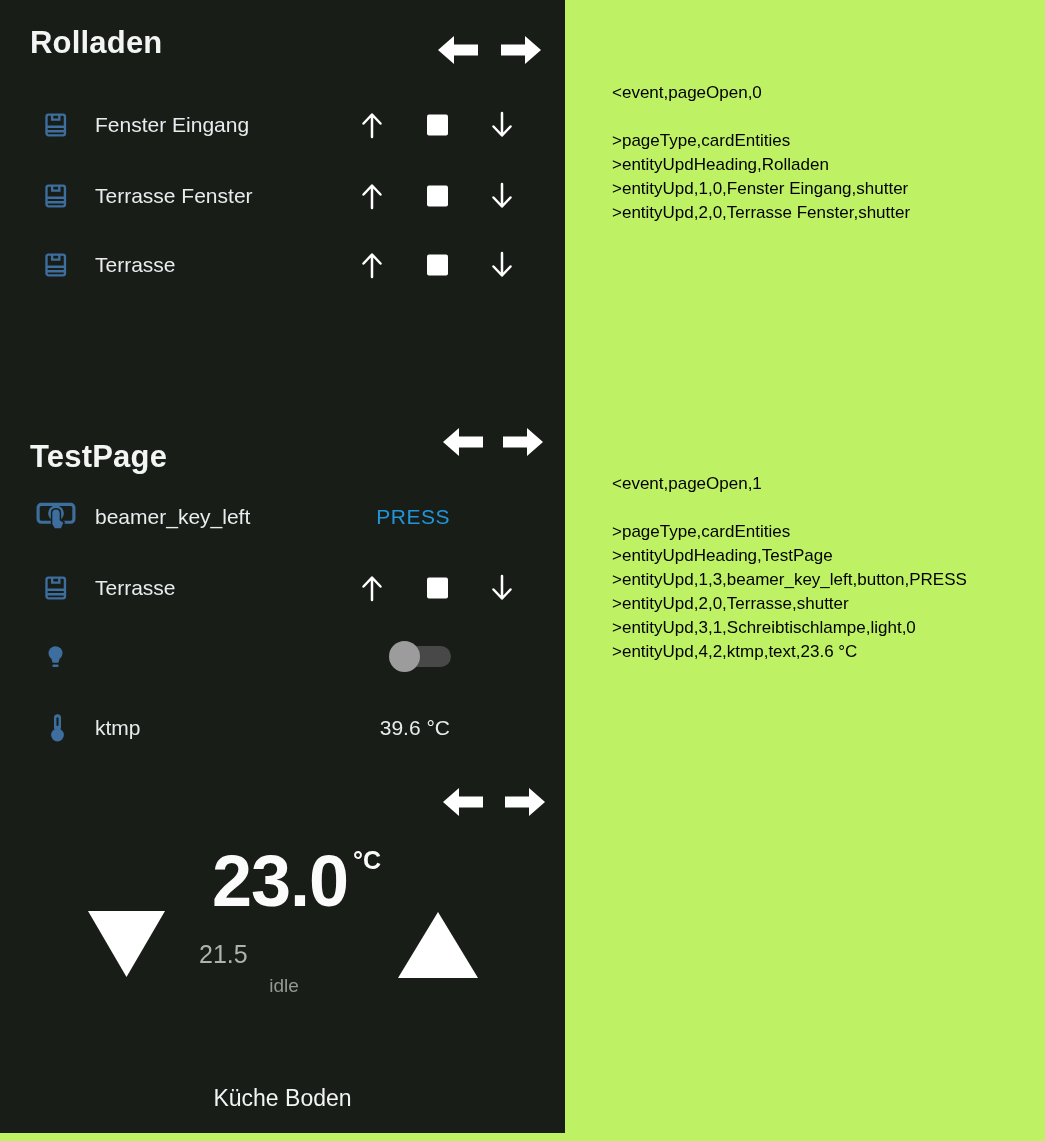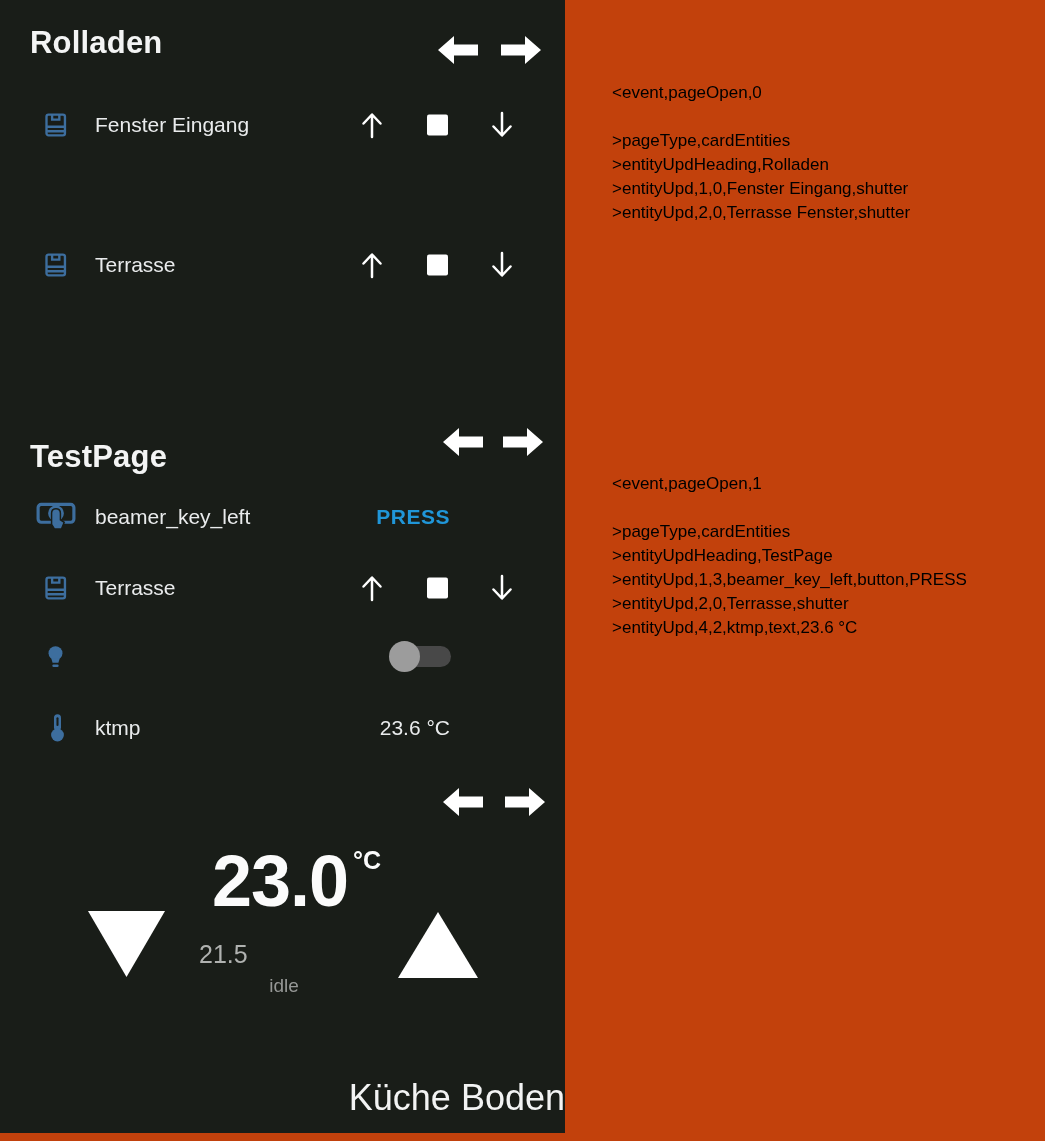--- a/index.html
+++ b/index.html
@@ -1,49 +1,49 @@
 <!DOCTYPE html>
 <html style="--panel-bg: #191d18; --icon-blue: #3d6e9e; --press-blue: #2096d8; --text-light: #e9ebec; --text-gray: #a6a8a6; --toggle-track: #484848; --toggle-knob: #9c9c9c;"><head>
 <meta charset="utf-8">
 <style>
   :root{
     --panel-bg:#191d18; --icon-blue:#3d6e9e; --press-blue:#2096d8;
     --text-light:#e9ebec; --text-gray:#a6a8a6; --toggle-track:#484848; --toggle-knob:#9c9c9c;
   }
   *{margin:0;padding:0;box-sizing:border-box}
   body{background:#fff;font-family:"Liberation Sans",sans-serif;}
-  .page{position:relative;width:1045px;height:1141px;background:#c2410c;overflow:hidden}
+  .page{position:relative;width:1045px;height:1141px;background:#bef264;overflow:hidden}
   .panel{position:absolute;left:0;top:0;width:565px;height:1133px;background:var(--panel-bg)}
   .card{position:absolute;inset:0}
 
   .heading{position:absolute;left:30px;font-size:31px;line-height:36px;color:#f3f4f4;letter-spacing:.2px}
   .nav{position:absolute;width:42px;height:30px;background:none;border:none;cursor:pointer;color:#fff}
   .nav svg{display:block}
 
   .row{position:absolute;left:0;width:488px;height:28px}
   .eicon{position:absolute;left:42px;top:50%;transform:translateY(-50%);color:var(--icon-blue);line-height:0}
   .eicon.wide{left:36px}
   .eicon.narrow{left:47px}
   .elabel{position:absolute;left:95px;top:0;font-size:21px;line-height:28px;color:var(--text-light)}
   .ctl{position:absolute;top:50%;transform:translateY(-50%);background:none;border:none;cursor:pointer;color:#fff;line-height:0}
   .ctl.up{left:359px}.ctl.stop{left:427px}.ctl.down{left:489px}
   .sq{display:block;width:21px;height:21px;background:#fff;border-radius:2px}
   .value{position:absolute;right:38px;top:0;font-size:21px;line-height:28px;color:var(--text-light);text-align:right;background:none;border:none}
-  .value.press{color:var(--press-blue);font-weight:700;letter-spacing:.5px;cursor:pointer}
+  .value.press{color:var(--press-blue);font-weight:400;letter-spacing:.5px;cursor:pointer}
 
   .toggle{position:absolute;right:36px;top:-2px;width:63px;height:31px;border:none;background:none;cursor:pointer}
   .toggle .track{position:absolute;left:2px;top:5px;width:60px;height:21px;border-radius:11px;background:var(--toggle-track)}
   .toggle .knob{position:absolute;left:0;top:0;width:31px;height:31px;border-radius:50%;background:var(--toggle-knob)}
 
   .temp-big{position:absolute;left:180px;top:845px;width:200px;text-align:center;font-size:72px;line-height:72px;font-weight:700;color:#fbfbfb;letter-spacing:-1px}
   .temp-unit{position:absolute;left:353px;top:848px;font-size:25px;line-height:25px;font-weight:700;color:#fbfbfb}
   .setpoint{position:absolute;left:199px;top:940px;width:170px;text-align:left;font-size:25px;line-height:28px;color:#b0b2b0}
   .state{position:absolute;left:199px;top:972px;width:170px;text-align:center;font-size:19px;line-height:28px;color:#969896}
   .tri{position:absolute;background:none;border:none;cursor:pointer;color:#fff;line-height:0}
-  .thermo-title{position:absolute;left:0;top:1080px;width:565px;text-align:right;font-size:36px;line-height:36px;color:#f2f3f3}
+  .thermo-title{position:absolute;left:0;top:1080px;width:565px;text-align:center;font-size:23px;line-height:36px;color:#f2f3f3}
 
   .protocol{position:absolute;left:612px;top:0;width:433px;height:1141px}
   .pblock{position:absolute;left:0}
   .pline{font-size:17px;line-height:24px;font-weight:400;color:#000;white-space:pre}
   .pevent{margin-bottom:24px}
 </style>
 </head>
 <body>
 
 <div class="page">
@@ -76,20 +76,40 @@
               <path d="M13 27 V5 M4.5 13.5 L13 4.5 L21.5 13.5"></path>
             </svg></button>
         <button class="ctl stop">
             <span class="sq"></span>
           </button>
         <button class="ctl down"><svg width="26" height="30" viewBox="0 0 26 30" stroke="currentColor" stroke-width="2.5" fill="none" stroke-linecap="round" stroke-linejoin="round">
               <path d="M13 3 V25 M4.5 16.5 L13 25.5 L21.5 16.5"></path>
             </svg></button>
       </div>
 
+      <div class="row" style="top:182px">
+        <span class="eicon">
+          <svg width="27" height="27" viewBox="0 0 24 24" fill="none" stroke="currentColor" stroke-width="2.1">
+              <rect x="4" y="2.8" width="16.4" height="18.4" rx="1.8"></rect>
+              <path d="M9 3 V7.2 H15.4 V3"></path>
+              <line x1="4.5" y1="13.6" x2="19.9" y2="13.6"></line>
+              <line x1="4.5" y1="17.6" x2="19.9" y2="17.6"></line>
+            </svg>
+        </span>
+        <span class="elabel">Terrasse Fenster</span>
+        <button class="ctl up"><svg width="26" height="30" viewBox="0 0 26 30" stroke="currentColor" stroke-width="2.5" fill="none" stroke-linecap="round" stroke-linejoin="round">
+              <path d="M13 27 V5 M4.5 13.5 L13 4.5 L21.5 13.5"></path>
+            </svg></button>
+        <button class="ctl stop">
+            <span class="sq"></span>
+          </button>
+        <button class="ctl down"><svg width="26" height="30" viewBox="0 0 26 30" stroke="currentColor" stroke-width="2.5" fill="none" stroke-linecap="round" stroke-linejoin="round">
+              <path d="M13 3 V25 M4.5 16.5 L13 25.5 L21.5 16.5"></path>
+            </svg></button>
+      </div>
 
       <div class="row" style="top:251px">
         <span class="eicon">
           <svg width="27" height="27" viewBox="0 0 24 24" fill="none" stroke="currentColor" stroke-width="2.1">
               <rect x="4" y="2.8" width="16.4" height="18.4" rx="1.8"></rect>
               <path d="M9 3 V7.2 H15.4 V3"></path>
               <line x1="4.5" y1="13.6" x2="19.9" y2="13.6"></line>
               <line x1="4.5" y1="17.6" x2="19.9" y2="17.6"></line>
             </svg>
         </span>
@@ -168,21 +188,21 @@
 
       <div class="row" style="top:714px">
         <span class="eicon narrow">
           <svg width="21" height="31" viewBox="0 0 20 30" fill="currentColor">
               <rect x="6.6" y="1.6" width="6.8" height="16" rx="3.4"></rect>
               <circle cx="10" cy="21.8" r="6.2"></circle>
               <rect x="9" y="4.6" width="2" height="8.4" rx="1" fill="#191d18"></rect>
             </svg>
         </span>
         <span class="elabel">ktmp</span>
-        <span class="value">23.6 °C</span>
+        <span class="value">39.6 °C</span>
       </div>
     </section>
 
     <section class="card">
       <button class="nav" style="left:443px;top:787px">
         <span><svg width="40" height="30" viewBox="0 0 40 30">
               <polygon points="0,15 16,1 16,9.5 40,9.5 40,20.5 16,20.5 16,29" fill="currentColor"></polygon>
             </svg></span>
       </button>
       <button class="nav" style="left:505px;top:787px">
@@ -218,16 +238,17 @@
       <div class="pline">&gt;entityUpdHeading,Rolladen</div>
       <div class="pline">&gt;entityUpd,1,0,Fenster Eingang,shutter</div>
       <div class="pline">&gt;entityUpd,2,0,Terrasse Fenster,shutter</div>
     </div>
     <div class="pblock" style="top:472px">
       <div class="pline pevent">&lt;event,pageOpen,1</div>
       <div class="pline">&gt;pageType,cardEntities</div>
       <div class="pline">&gt;entityUpdHeading,TestPage</div>
       <div class="pline">&gt;entityUpd,1,3,beamer_key_left,button,PRESS</div>
       <div class="pline">&gt;entityUpd,2,0,Terrasse,shutter</div>
+      <div class="pline">&gt;entityUpd,3,1,Schreibtischlampe,light,0</div>
       <div class="pline">&gt;entityUpd,4,2,ktmp,text,23.6 °C</div>
     </div>
   </div>
 </div>
 
 </body></html>

